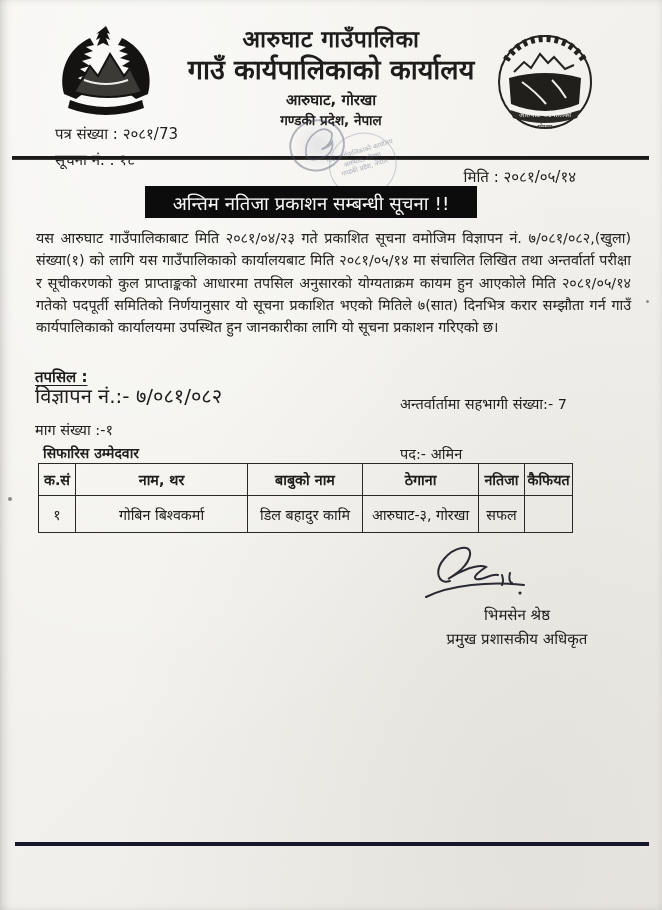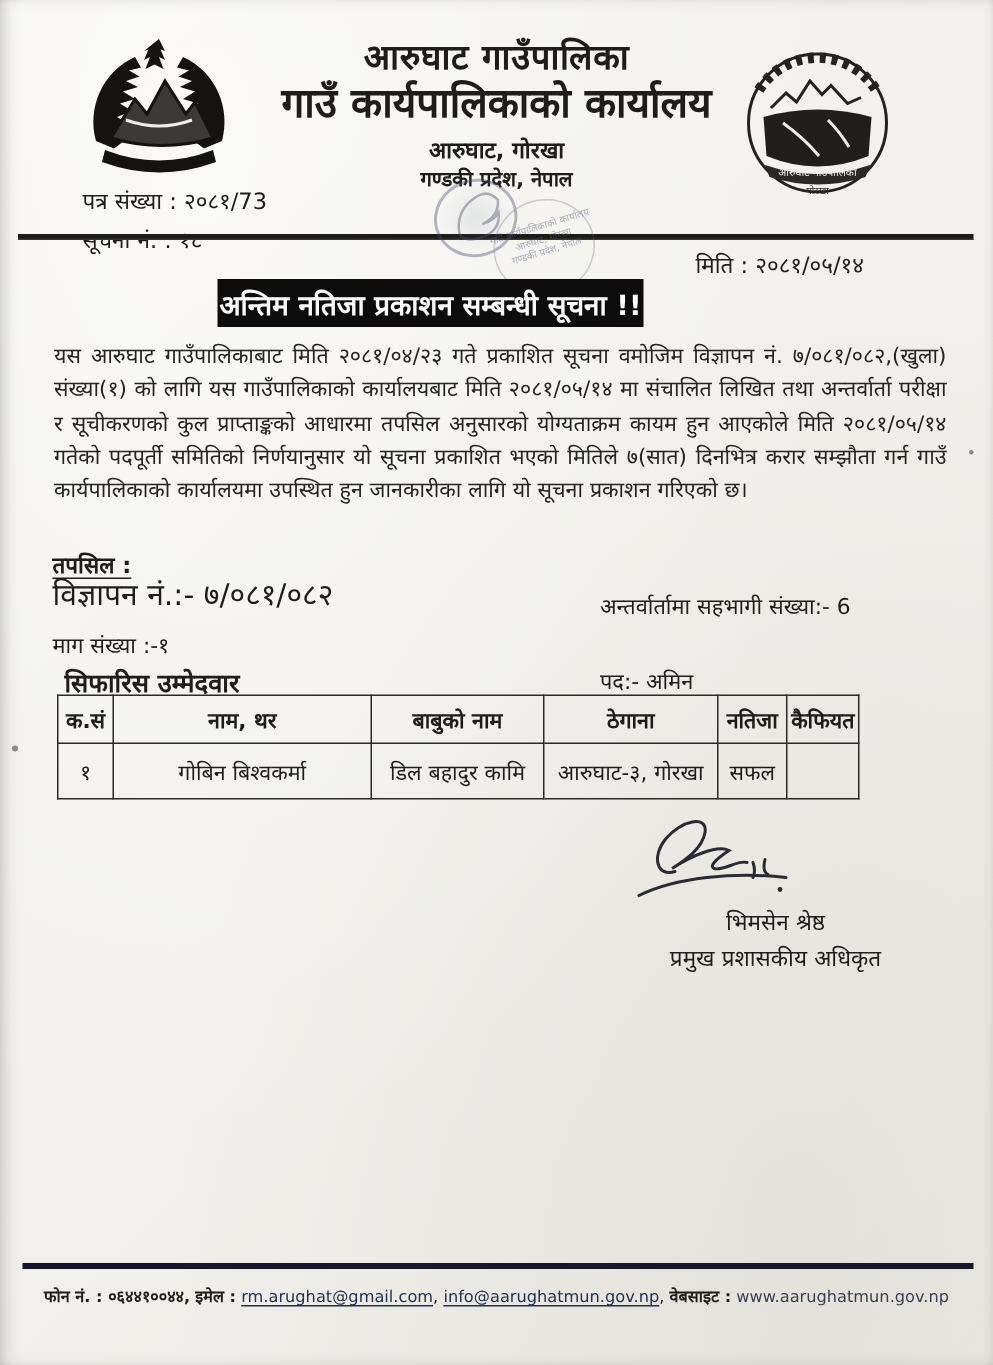--- a/index.html
+++ b/index.html
@@ -23,31 +23,31 @@
   .date-line{right:86px;top:166px;font-size:15px;}
   .rule-top{left:12px;right:13px;top:156px;height:3px;background:#1b1a18;border-bottom:1px solid #3a3834;}
   
   .stamp{left:292px;top:112px;width:104px;height:92px;transform:rotate(-17deg);opacity:.6;z-index:3;pointer-events:none;}
   .stamp-ring{position:absolute;left:34px;top:26px;width:66px;height:62px;border:1.5px solid rgba(92,99,122,.5);border-radius:50%;}
   .stamp-core{position:absolute;left:2px;top:0px;width:52px;height:48px;border:2px solid rgba(70,76,100,.65);border-radius:50%;
     background:radial-gradient(circle,rgba(120,126,150,.25),rgba(120,126,150,0) 70%);}
   .stamp-core svg{width:100%;height:100%;}
   .stamp-txt{position:absolute;left:26px;top:40px;width:86px;font-size:6.5px;line-height:8.5px;color:rgba(84,91,116,.8);text-align:center;}
   
-  .title-band{left:145px;top:186px;width:284px;height:32px;background:#0c0c0c;color:#fafafa;
-    display:flex;align-items:center;justify-content:center;font-size:18.5px;font-weight:bold;z-index:4;}
+  .title-band{left:145px;top:186px;width:332px;height:32px;background:#0c0c0c;color:#fafafa;
+    display:flex;align-items:center;justify-content:center;font-size:18.5px;font-weight:normal;z-index:4;}
   
   .body-par{left:36px;right:31px;top:227px;font-size:14.3px;line-height:22.3px;text-align:justify;color:#252420;}
   
   .tapasil{left:35px;top:366px;font-size:15px;font-weight:bold;text-decoration:underline;text-underline-offset:3px;}
   .d-row1L{left:35px;top:382px;font-size:20px;}
   .d-row1R{left:400px;top:393px;font-size:14.5px;}
   .d-row2L{left:35px;top:419px;font-size:14.5px;}
   .d-row2R{left:400px;top:419px;font-size:14.5px;margin-top:24px;}
-  .recommended{left:43px;top:443px;font-size:17px;font-weight:bold;}
+  .recommended{left:43px;top:443px;font-size:14px;font-weight:bold;}
   
   table.result{position:absolute;left:38px;top:463px;width:534px;border-collapse:collapse;table-layout:fixed;}
   table.result th, table.result td{border:1.6px solid #2a2926;text-align:center;vertical-align:middle;
     font-size:14.3px;padding:0 2px;overflow:hidden;white-space:nowrap;}
   table.result th{height:31px;font-weight:bold;}
   table.result td{height:36px;font-weight:normal;}
   
   .sig-svg{left:420px;top:541px;width:130px;height:68px;}
   .sig-name{left:417px;top:604px;width:200px;text-align:center;font-size:15px;}
   .sig-title{left:417px;top:628px;width:200px;text-align:center;font-size:15px;}
@@ -121,21 +121,21 @@
   <div class="abs rule-top"></div>
 
   <div class="abs date-line">मिति : २०८१/०५/१४</div>
 
   <div class="abs title-band">अन्तिम नतिजा प्रकाशन सम्बन्धी सूचना !!</div>
 
   <div class="abs body-par">यस आरुघाट गाउँपालिकाबाट मिति २०८१/०४/२३ गते प्रकाशित सूचना वमोजिम विज्ञापन नं. ७/०८१/०८२,(खुला) संख्या(१) को लागि यस गाउँपालिकाको कार्यालयबाट मिति २०८१/०५/१४ मा संचालित लिखित तथा अन्तर्वार्ता परीक्षा र सूचीकरणको कुल प्राप्ताङ्कको आधारमा तपसिल अनुसारको योग्यताक्रम कायम हुन आएकोले मिति २०८१/०५/१४ गतेको पदपूर्ती समितिको निर्णयानुसार यो सूचना प्रकाशित भएको मितिले ७(सात) दिनभित्र करार सम्झौता गर्न गाउँ कार्यपालिकाको कार्यालयमा उपस्थित हुन जानकारीका लागि यो सूचना प्रकाशन गरिएको छ।</div>
 
   <div class="abs tapasil">तपसिल :</div>
   <div class="abs d-row1L">विज्ञापन नं.:- ७/०८१/०८२</div>
-  <div class="abs d-row1R">अन्तर्वार्तामा सहभागी संख्या:- 6</div>
+  <div class="abs d-row1R">अन्तर्वार्तामा सहभागी संख्या:- 7</div>
   <div class="abs d-row2L">माग संख्या :-१</div>
   <div class="abs d-row2R">पद:- अमिन</div>
   <div class="abs recommended">सिफारिस उम्मेदवार</div>
 
   <table class="result">
     <colgroup>
       <col style="width:37px">
         <col style="width:172px">
         <col style="width:115px">
       <col style="width:116px">
@@ -171,22 +171,14 @@
       <circle cx="100" cy="52" r="1.6" fill="#2a2a33"></circle>
     </svg>
   </div>
   <div class="abs sig-title">प्रमुख प्रशासकीय अधिकृत</div>
   <div class="abs sig-name">भिमसेन श्रेष्ठ</div>
 
   <div class="speck" style="left:8px;top:497px;width:4px;height:4px;"></div>
   <div class="speck" style="left:646px;top:300px;width:3px;height:3px;"></div>
 
   <div class="abs rule-bot"></div>
-  <div class="abs footer-line">
-    <span class="lbl">फोन नं. : ०६४४१००४४,</span>
-    <span class="lbl">इमेल :</span>
-    <span class="lnk">rm.arughat@gmail.com</span><span>,</span>
-    <span class="lnk">info@aarughatmun.gov.np</span><span>,</span>
-    <span class="lbl">वेबसाइट :</span>
-    <span class="site">www.aarughatmun.gov.np</span>
-  </div>
 
 </div>
 
 </body></html>

